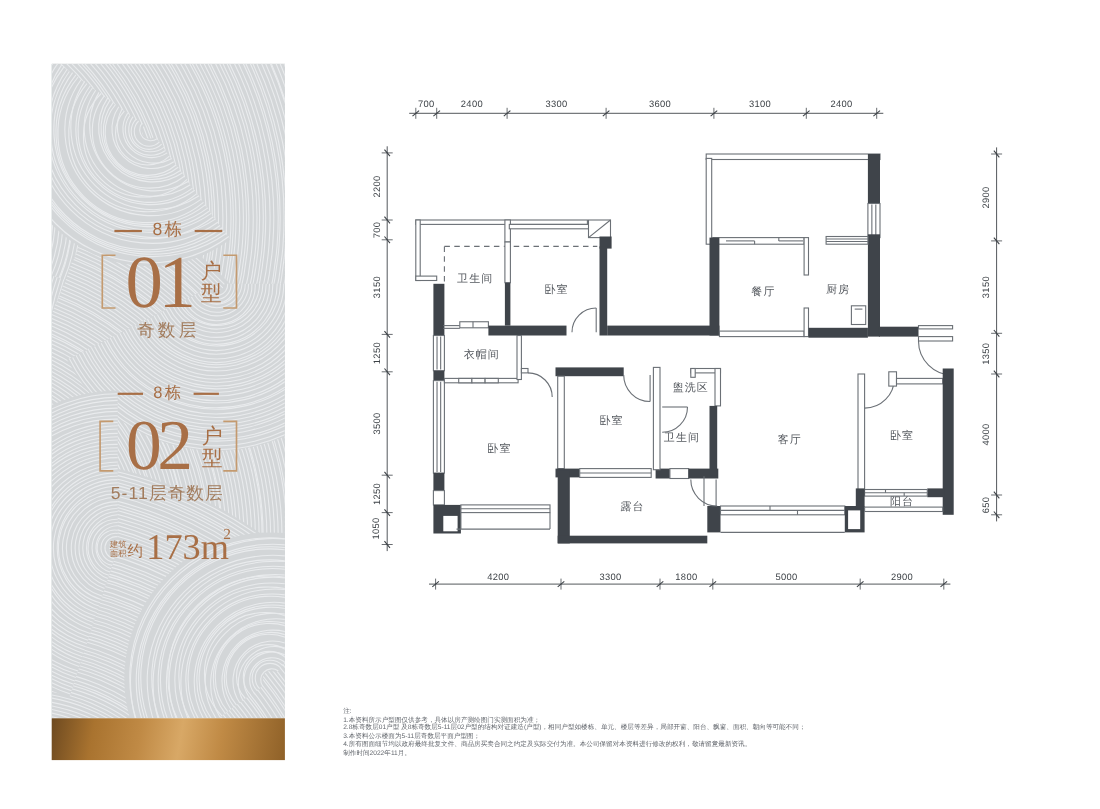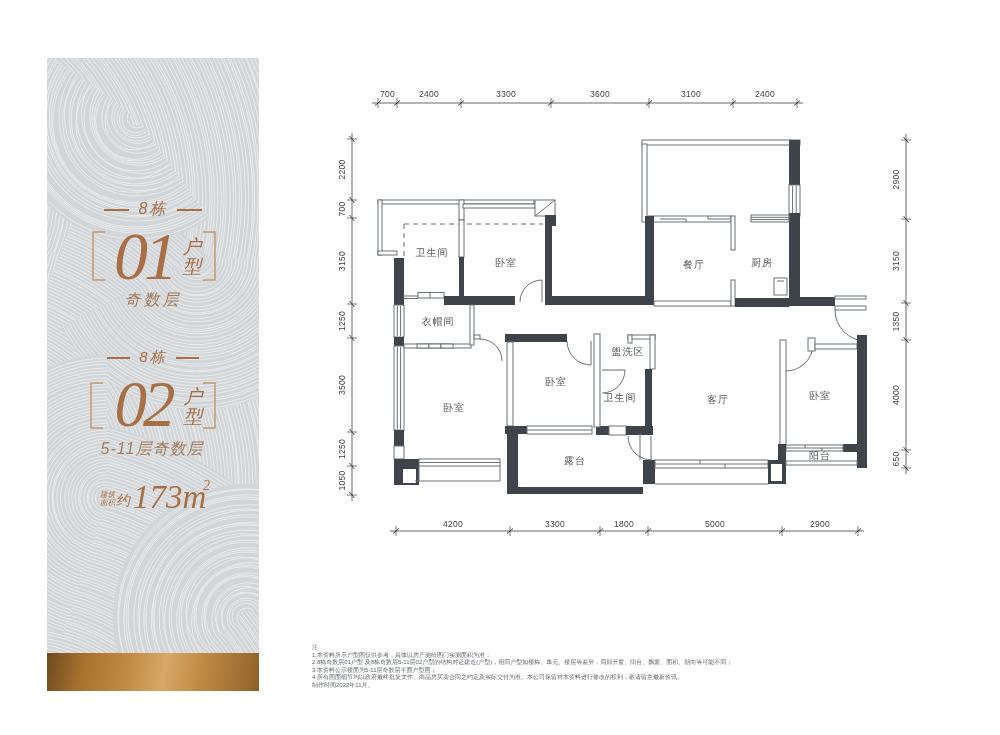--- a/index.html
+++ b/index.html
@@ -1,20 +1,20 @@
 <!DOCTYPE html>
 <html><head><meta charset="utf-8">
 <style>
 html,body{margin:0;padding:0;width:1000px;height:735px;background:#ffffff;overflow:hidden;}
 body{font-family:"Liberation Sans", sans-serif;position:relative;}
 .abs{position:absolute;}
 </style></head>
 <body>
 
-<div class="abs" style="left:47px;top:58px;width:212px;height:595px;background:#d3d6d8;overflow:hidden;font-style:italic;">
+<div class="abs" style="left:47px;top:58px;width:212px;height:595px;background:#d3d6d8;overflow:hidden;">
 <svg width="212" height="595" style="position:absolute;left:0;top:0">
 <path d="M492,287 A423,423 0 0 1 -118,-156 L263,-96 A37,37 0 0 0 317,-57 Z" fill="#d3d6d8"></path>
 <path d="M318,-54 A40,40 0 0 1 260,-96" fill="none" stroke="#e9ebed" stroke-width="1"></path>
 <path d="M320,-52 A43,43 0 0 1 257,-97" fill="none" stroke="#e9ebed" stroke-width="1"></path>
 <path d="M321,-49 A46,46 0 0 1 254,-97" fill="none" stroke="#e9ebed" stroke-width="1"></path>
 <path d="M322,-46 A49,49 0 0 1 251,-98" fill="none" stroke="#e9ebed" stroke-width="1"></path>
 <path d="M324,-43 A53,53 0 0 1 248,-98" fill="none" stroke="#e9ebed" stroke-width="1"></path>
 <path d="M325,-40 A56,56 0 0 1 245,-99" fill="none" stroke="#e9ebed" stroke-width="1"></path>
 <path d="M327,-38 A59,59 0 0 1 242,-99" fill="none" stroke="#e9ebed" stroke-width="1"></path>
 <path d="M328,-35 A62,62 0 0 1 239,-100" fill="none" stroke="#e9ebed" stroke-width="1"></path>

